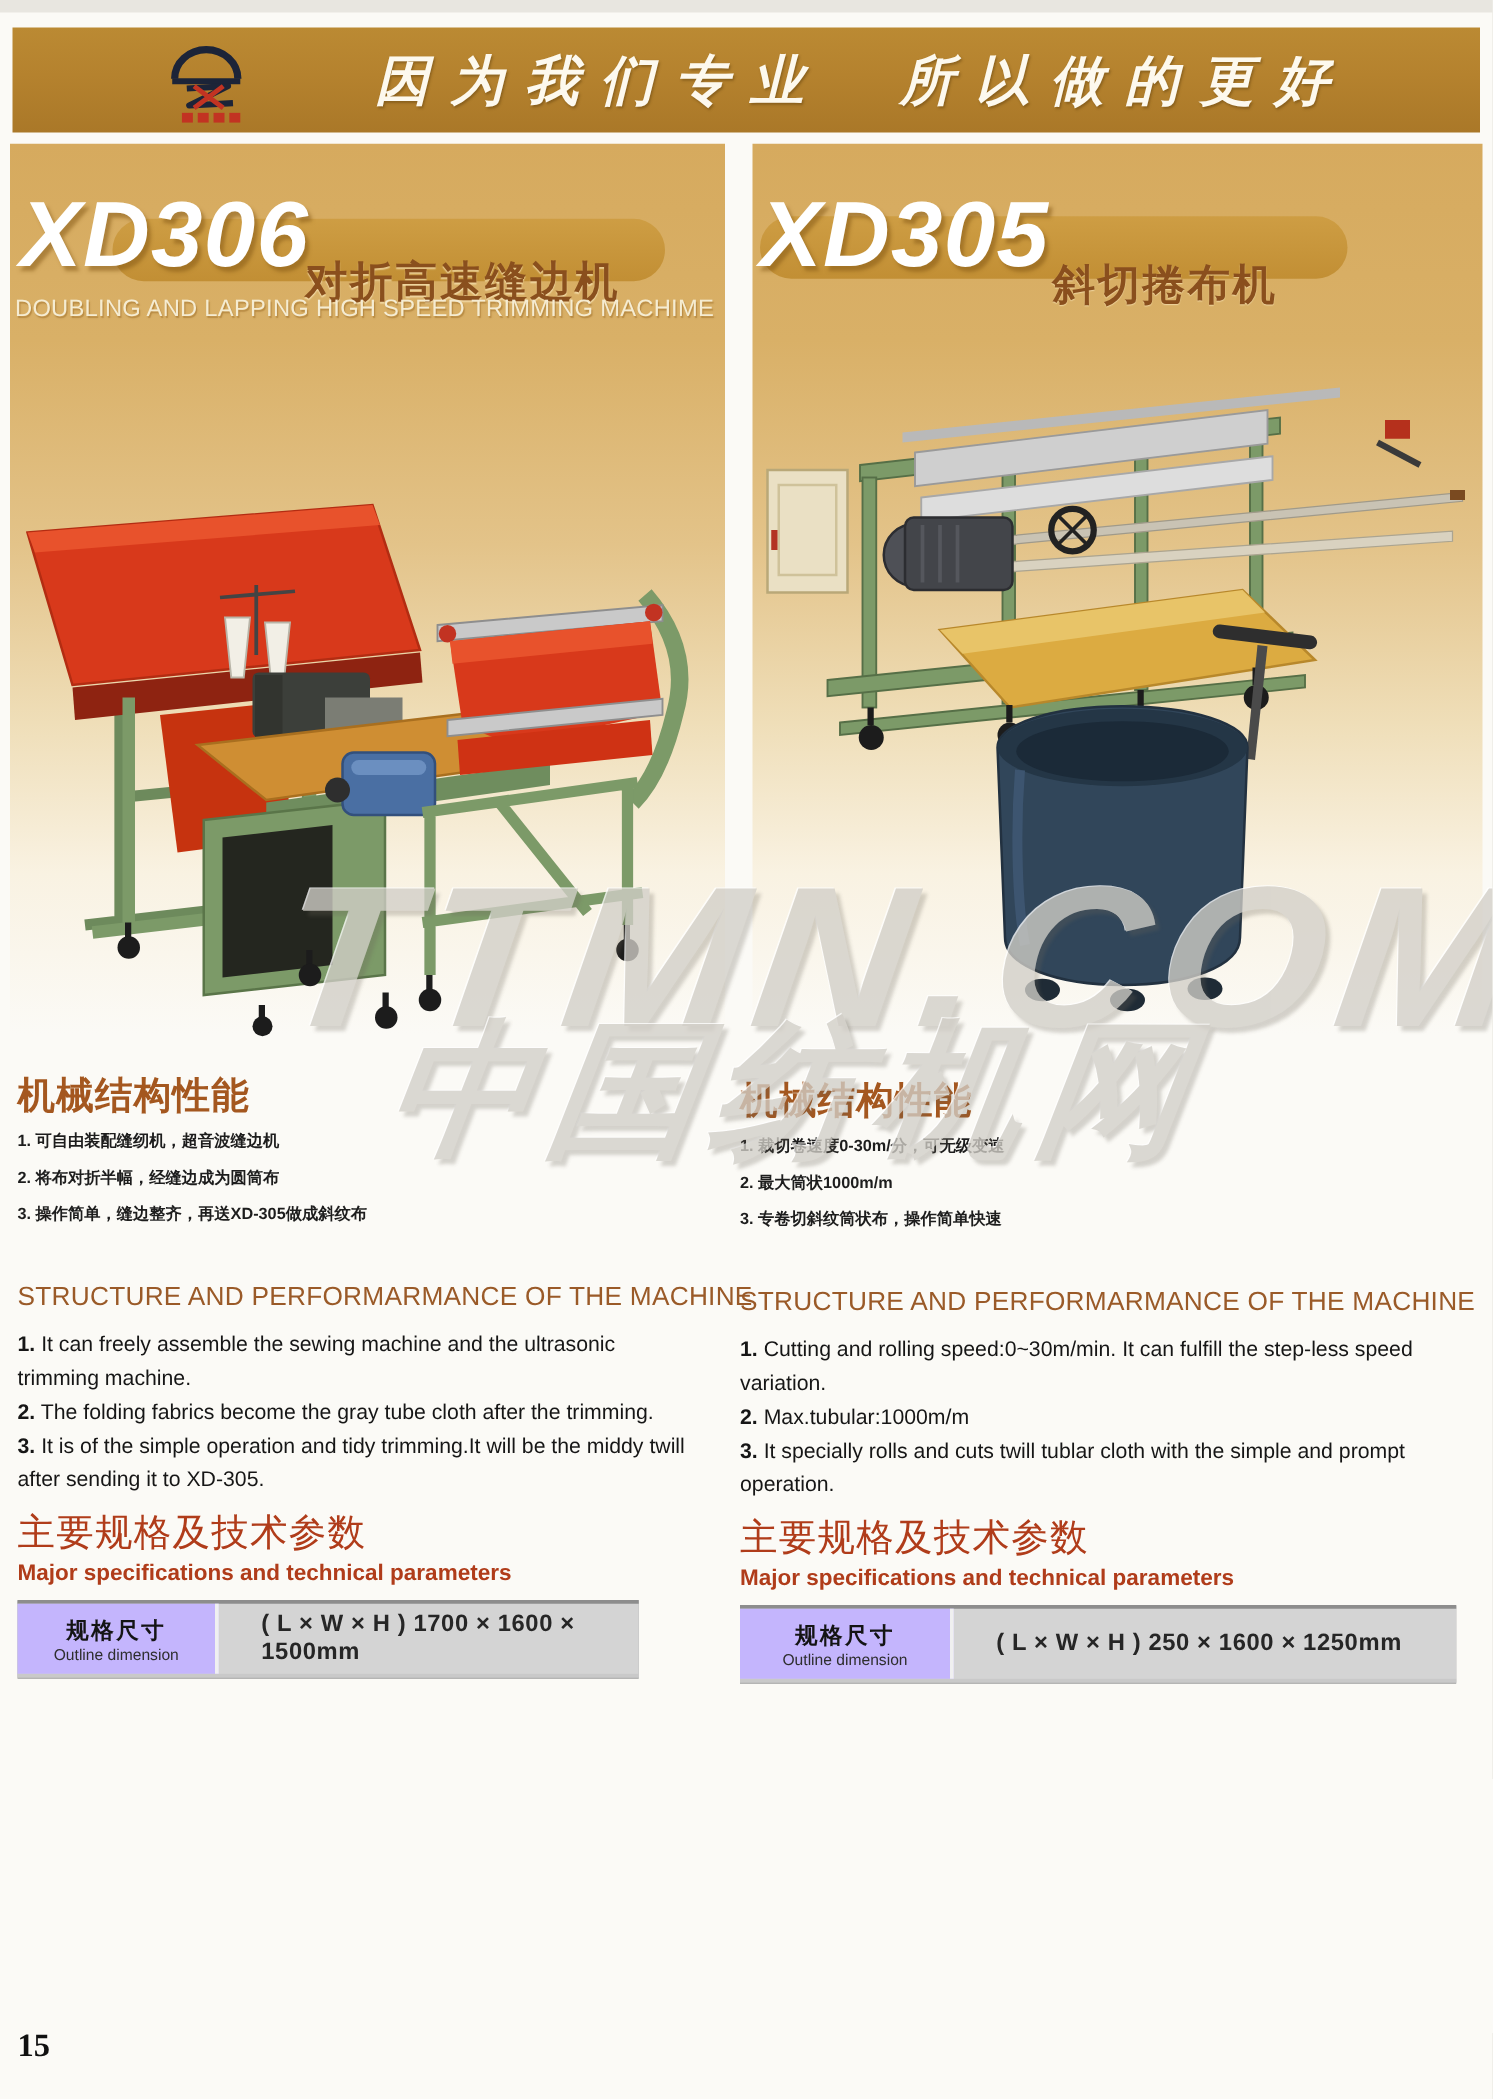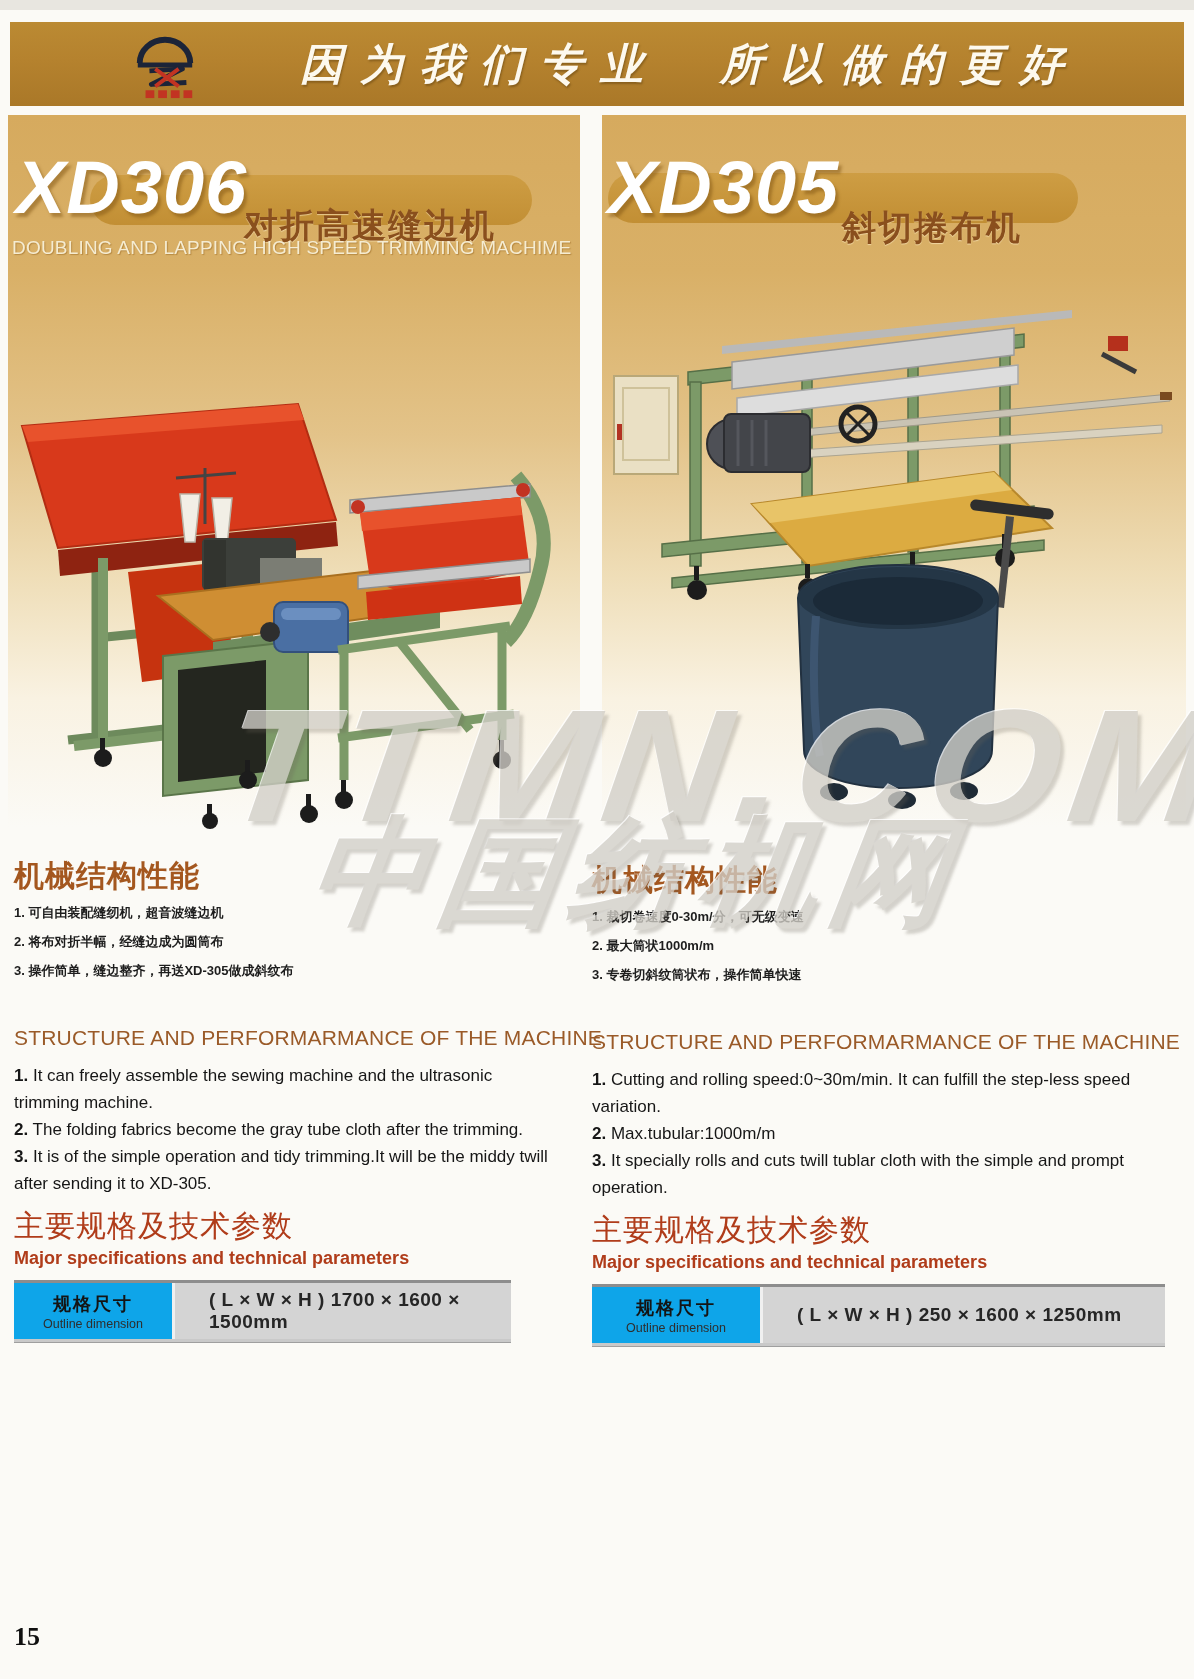--- a/index.html
+++ b/index.html
@@ -69,21 +69,21 @@
   .en-body b{font-weight:800;}
   .spec-cn{z-index:2;color:#b03c1a;font-size:30px;font-weight:400;letter-spacing:1px;}
   .spec-en{z-index:2;color:#b03c1a;font-size:18px;font-weight:700;}
 
   .spec-table{
     z-index:2;display:flex;align-items:stretch;height:56px;
     background:#d4d4d4;border-top:3px solid #8d8d8d;border-bottom:3px solid #c9c9c9;
     box-shadow:0 1px 0 #9f9f9f;
   }
   .spec-label{
-    background:#0ea5e9;display:flex;flex-direction:column;justify-content:center;align-items:center;
+    background:#c4b5fd;display:flex;flex-direction:column;justify-content:center;align-items:center;
     border-right:3px solid #f0f0f0;
   }
   .spec-label .l1{font-size:18px;font-weight:800;color:#141414;letter-spacing:2px;}
   .spec-label .l2{font-size:12.5px;color:#2e2e2e;margin-top:1px;}
   .spec-value{flex:1;display:flex;align-items:center;padding-left:34px;font-weight:700;font-size:19px;color:#262626;letter-spacing:.5px;}
 
   .page-number{left:14px;top:1612px;z-index:2;font-size:26px;font-weight:800;color:#101010;
     font-family:"Liberation Serif","DejaVu Serif",serif;}
 </style>
 </head>

